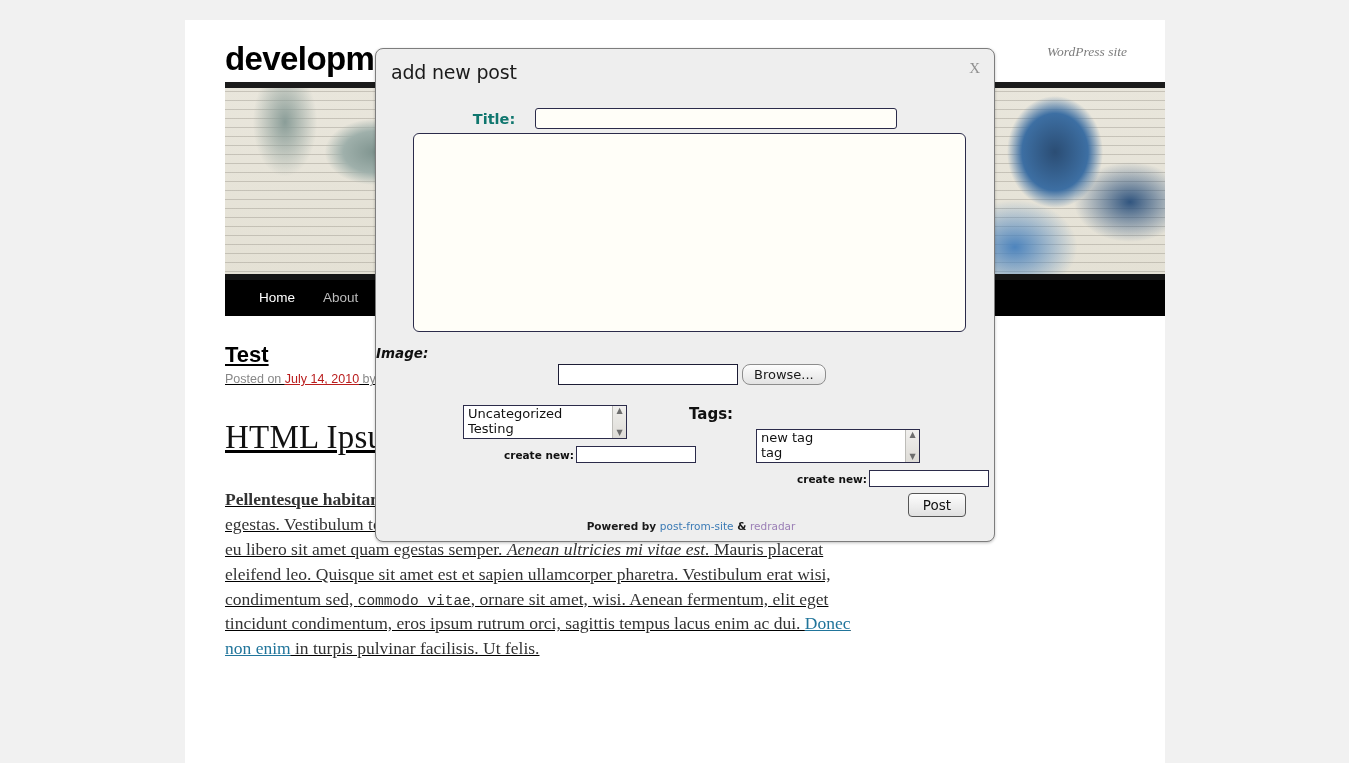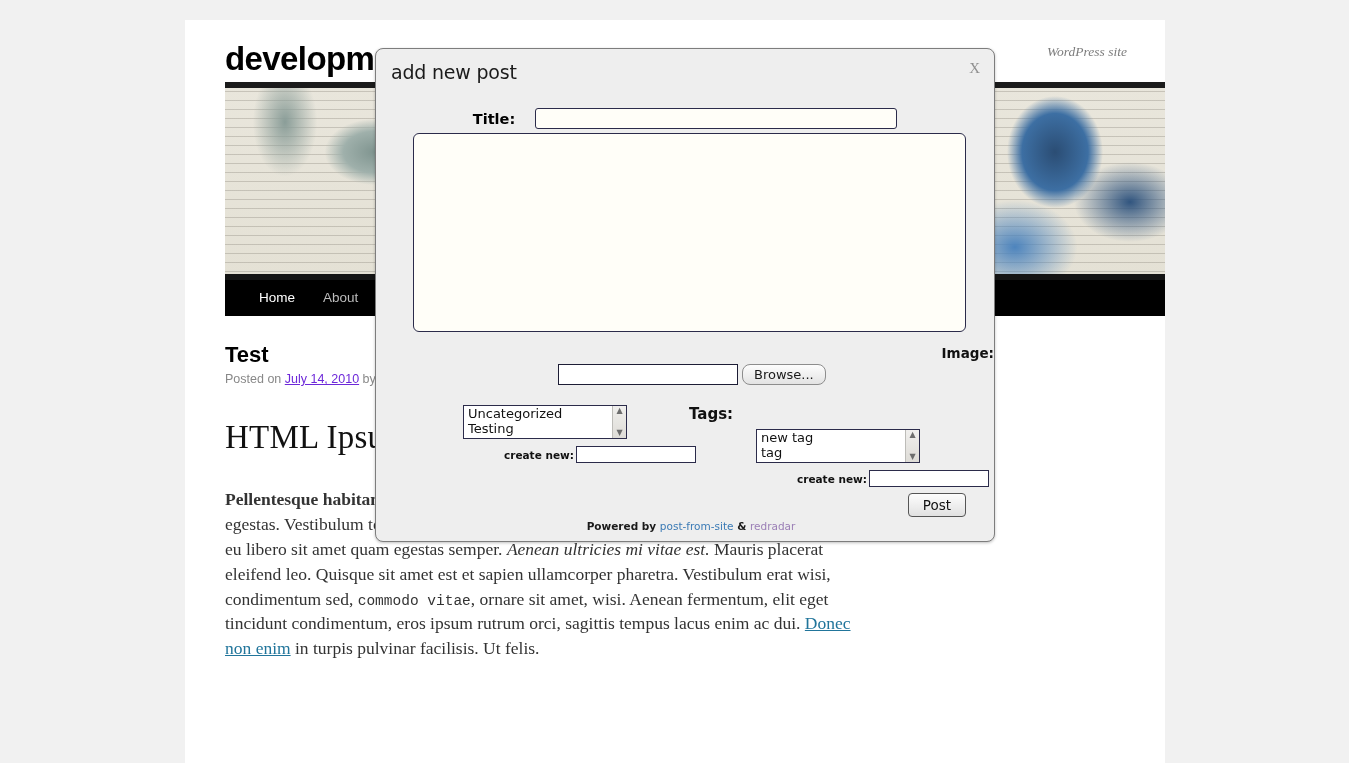--- a/index.html
+++ b/index.html
@@ -98,38 +98,38 @@
     text-decoration: none;
     padding: 18px 14px;
     line-height: 36px;
   }
   #access a.current { color: #ffffff; }
 
   #content-wrap {
     display: flex;
     padding: 26px 20px 0 20px;
   }
-  #primary { width: 640px; }
+  #primary { width: 640px; text-decoration: underline; }
   #secondary { width: 250px; margin-left: 30px; padding-top: 10px; }
 
   .entry-title {
     font-family: "Liberation Sans", sans-serif;
     font-size: 22px;
     font-weight: bold;
     color: #000;
     margin: 0 0 4px 0;
     line-height: 1.2;
   }
   .entry-meta {
     font-size: 12.5px;
     color: #888888;
     margin-bottom: 28px;
   }
   .entry-meta a {
-    color: #6d28d9;
+    color: #b91c1c;
     text-decoration: underline;
   }
 
   .post-body {
     font-family: "Liberation Serif", serif;
     color: #333333;
     font-size: 17.5px;
     line-height: 1.42;
   }
   .post-body h1 {
@@ -245,21 +245,21 @@
   }
 
   .field-row {
     position: absolute;
     display: flex;
     align-items: center;
   }
   #title-row { left: 0; right: 0; top: 59px; justify-content: center; }
   #title-label {
     font-size: 14.5px;
-    color: #000000;
+    color: #0f766e;
     font-weight: bold;
     margin-right: 20px;
   }
   #post-title {
     width: 352px;
     height: 15px;
     border: 1px solid #2b2b4a;
     border-radius: 3px;
     background: #fffef8;
     font-family: "DejaVu Sans", sans-serif;
@@ -281,24 +281,25 @@
     font-family: "DejaVu Sans", sans-serif;
     font-size: 13px;
     padding: 5px 6px;
     outline: none;
   }
 
   #image-label {
     position: absolute;
     left: 0; right: 0;
     top: 296px;
-    text-align: right;
+    text-align: left;
     font-size: 13.5px;
     color: #111;
     font-weight: bold;
+    font-style: italic;
   }
   #image-row {
     position: absolute;
     left: 182px;
     top: 315px;
     display: flex;
     align-items: stretch;
   }
   #image-path {
     width: 170px;

